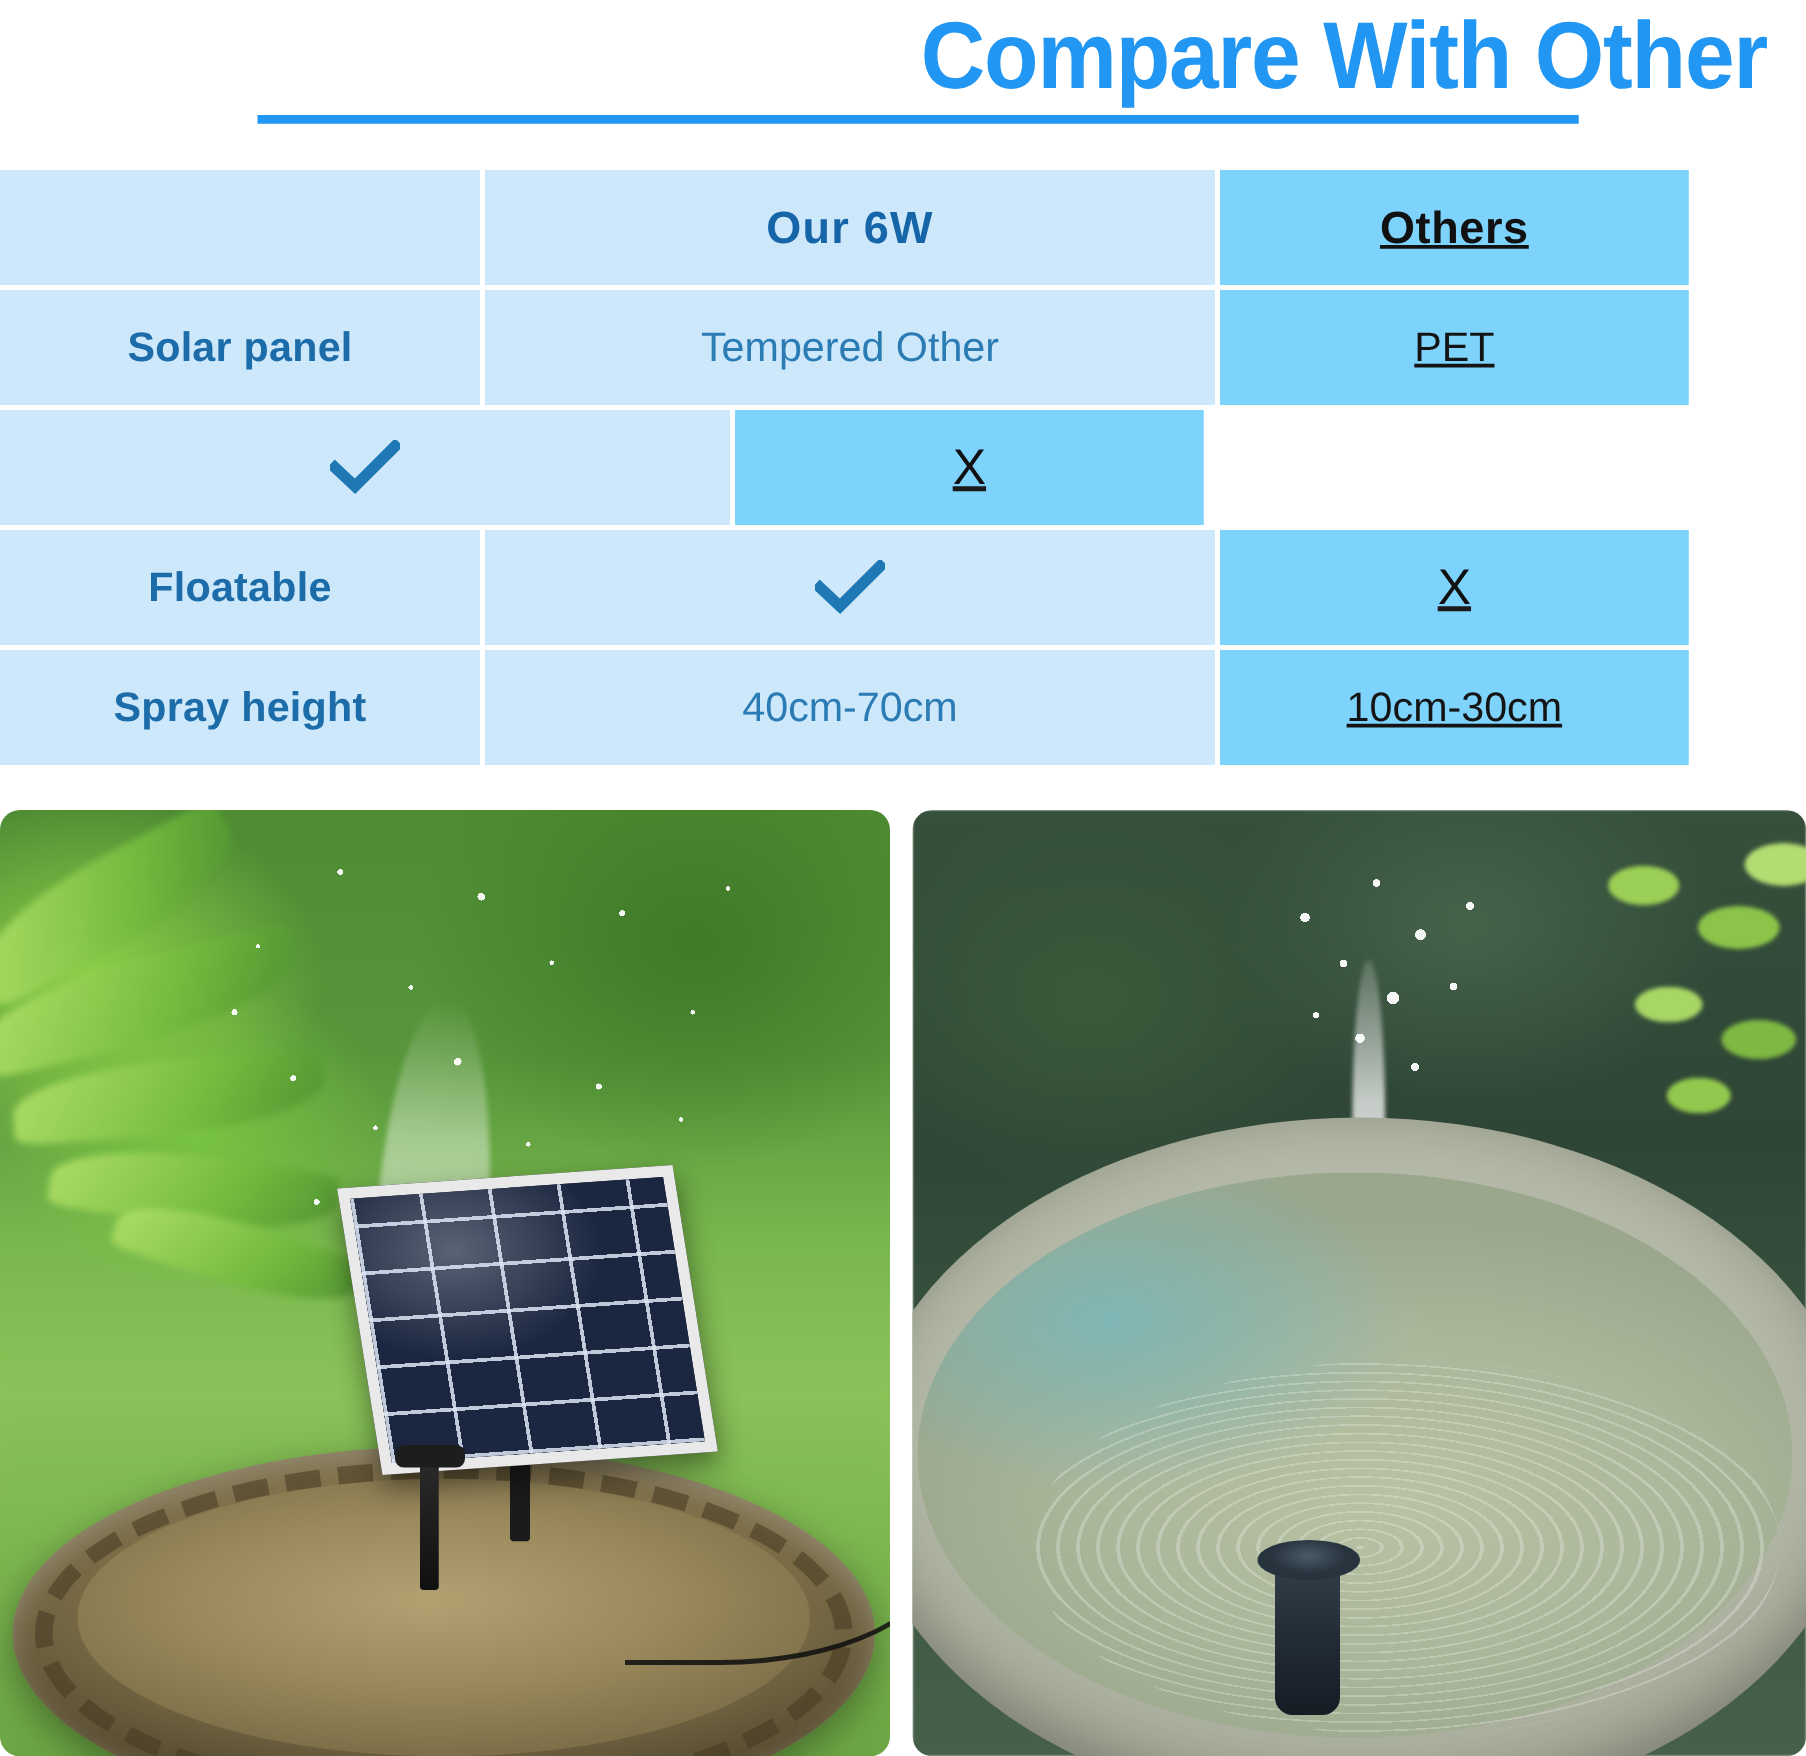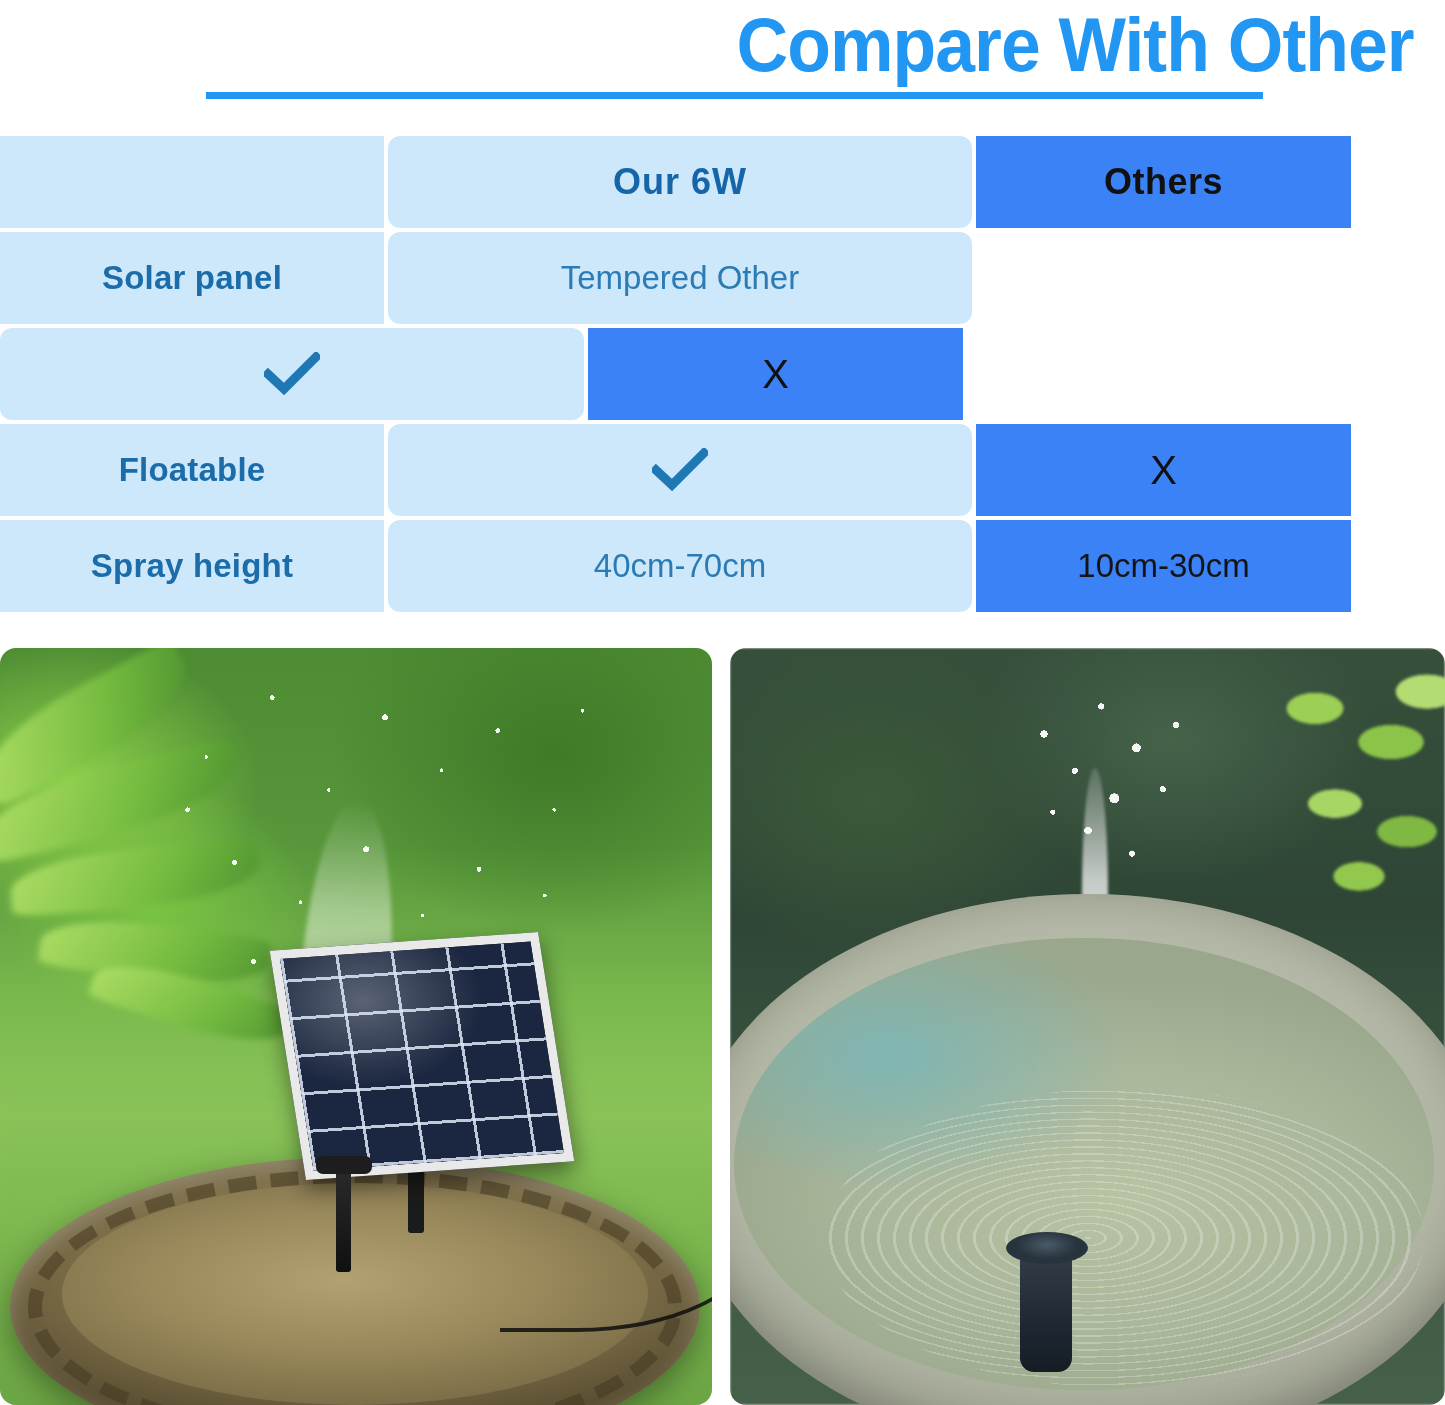--- a/index.html
+++ b/index.html
@@ -68,27 +68,27 @@
     color: #1B6CA8;
     font-weight: bold;
     font-size: 33px;
     letter-spacing: 0.2px;
   }
   .cell-ours {
     width: 584px;
     background: #CDE8FB;
     color: #2B7CB5;
     font-size: 33px;
-    border-radius: 12px;
   }
   .cell-others {
     width: 375px;
-    background: #3b82f6;
+    background: #7dd3fc;
     color: #1a1a1a;
     font-size: 33px;
+    text-decoration: underline;
   }
   .header-row .cell-feature {
     font-size: 33px;
   }
   .header-ours {
     color: #1565A8;
     font-weight: bold;
     font-size: 36px;
     letter-spacing: 1px;
   }
@@ -372,20 +372,23 @@
     </div>
   </div>
 
   <div class="table-row">
     <div class="cell cell-feature">
       <span>Solar panel</span>
     </div>
     <div class="cell cell-ours">
       <span>Tempered Other</span>
     </div>
+    <div class="cell cell-others cell-others-value">
+      <span>PET</span>
+    </div>
   </div>
 
   <div class="table-row">
     <div class="cell cell-ours">
       <svg class="check-icon" viewBox="0 0 56 44">
         <path d="M4 22 L20 37 L52 5" fill="none" stroke="#1F78B4" stroke-width="9" stroke-linecap="square" stroke-linejoin="miter"></path>
       </svg>
     </div>
     <div class="cell cell-others">
       <span class="mark-x">X</span>

